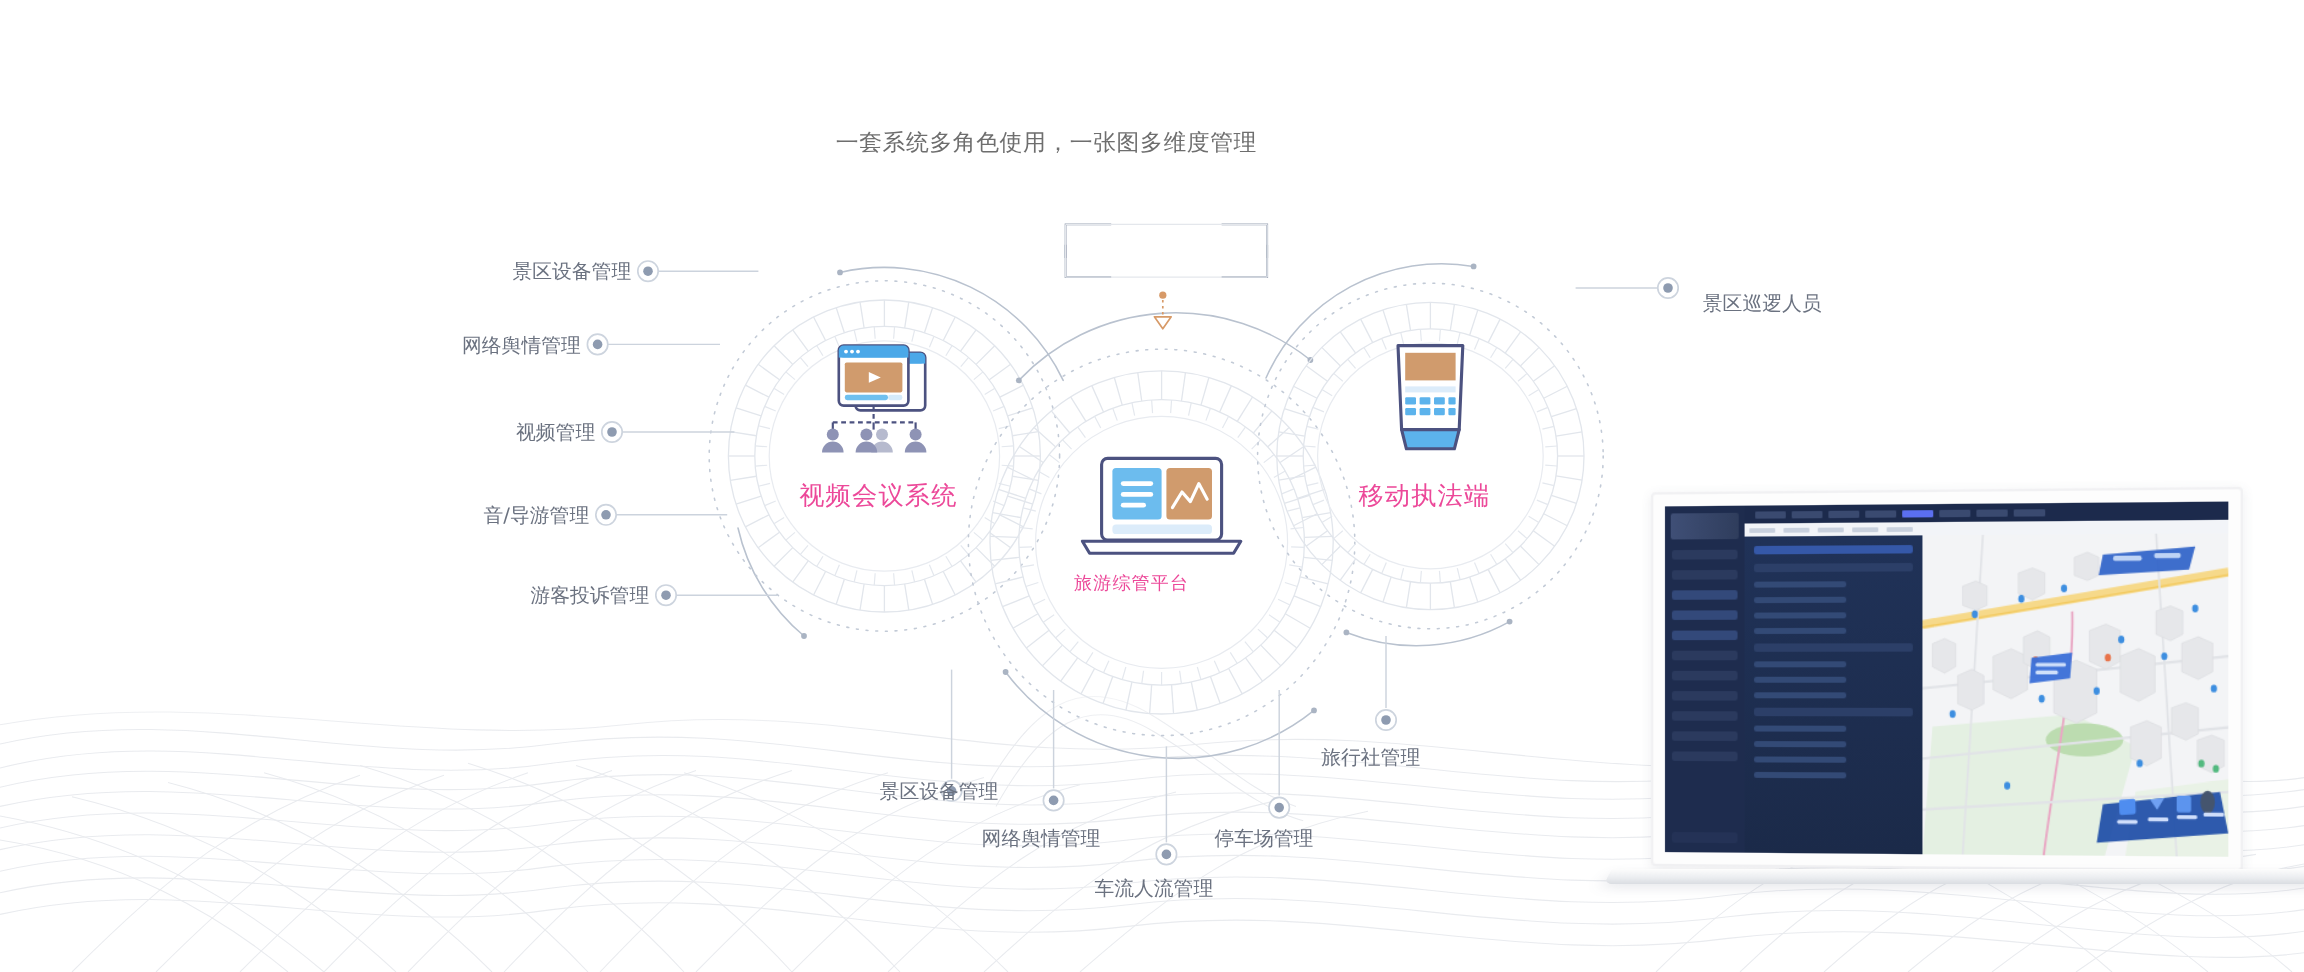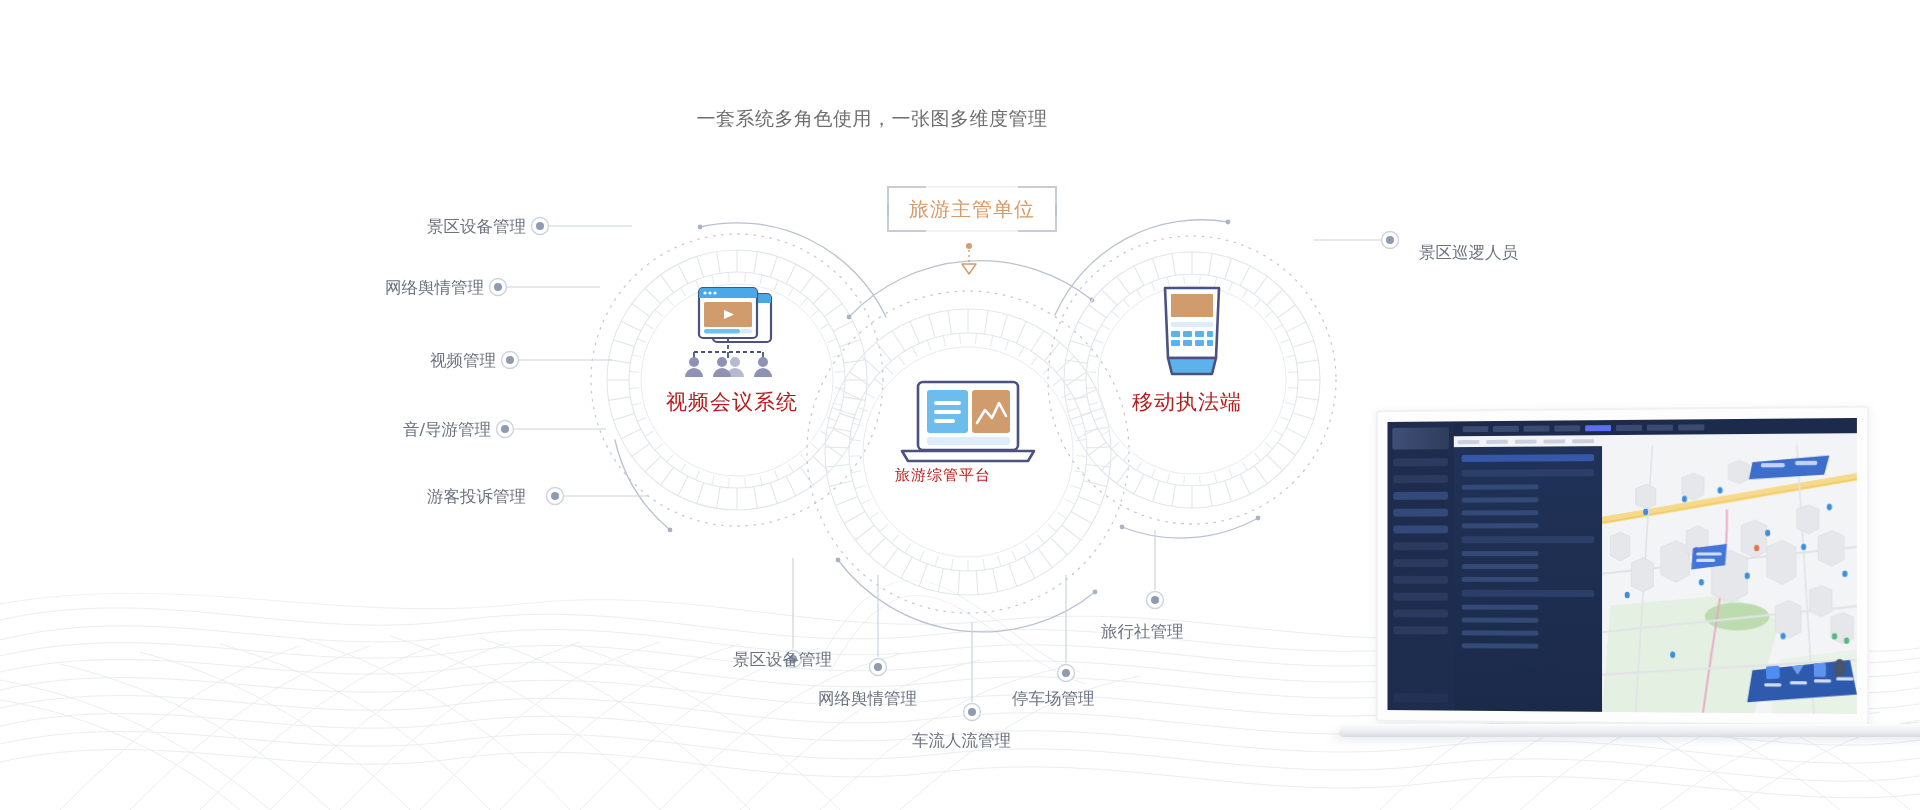--- a/index.html
+++ b/index.html
@@ -28,22 +28,22 @@
   #diagram { position:absolute; left:0; top:0; width:1920px; height:810px; z-index:2; }
 
   
   .node-label {
     position:absolute; font-size:16.5px; color:#6b7280; white-space:nowrap;
     z-index:3;
   }
   .node-label.r { text-align:right; }
 
   .hub-label {
-    position:absolute; font-size:21px; color:#b91c1c; white-space:nowrap;
-    z-index:4; letter-spacing:1px;
+    position:absolute; font-size:21px; color:#ec4899; white-space:nowrap;
+    z-index:4; letter-spacing:1px;margin-top:11px;
   }
   .hub-label.big { font-size:15px; }
 
   .authority-box {
     position:absolute; left:888px; top:187px; width:168px; height:44px;
     z-index:4; display:flex; align-items:center; justify-content:center;
   }
   .authority-box .txt {
     font-size:20px; color:#d79a68; letter-spacing:1px; white-space:nowrap;
   }
@@ -616,29 +616,26 @@
           <rect x="15" y="1" width="6" height="6" rx="1"></rect>
         <rect x="-21" y="10" width="9" height="6" rx="1"></rect>
           <rect x="-9" y="10" width="9" height="6" rx="1"></rect>
           <rect x="3" y="10" width="9" height="6" rx="1"></rect>
           <rect x="15" y="10" width="6" height="6" rx="1"></rect>
       </g>
       <path d="M -24 28 L 24 28 L 20 44 L -20 44 Z" fill="#5cb3ec" stroke="#4c5280" stroke-width="2.6" stroke-linejoin="round"></path>
     </g>
   </svg>
 
-  <div class="authority-box">
-    <span class="txt">旅游主管单位</span>
-  </div>
 
   <div class="node-label r" style="left:288px; top:216px; width:238px;">景区设备管理</div>
   <div class="node-label r" style="left:246px; top:277px; width:238px;">网络舆情管理</div>
   <div class="node-label r" style="left:258px; top:350px; width:238px;">视频管理</div>
   <div class="node-label r" style="left:253px; top:419px; width:238px;">音/导游管理</div>
-  <div class="node-label r" style="left:288px; top:486px; width:238px;">游客投诉管理</div>
+  <div class="node-label r" style="left:303px; top:486px; width:238px;">游客投诉管理</div>
 
   <div class="node-label" style="left:1419px; top:242px;">景区巡逻人员</div>
 
   <div class="node-label" style="left:733px; top:649px;">景区设备管理</div>
   <div class="node-label" style="left:818px; top:688px;">网络舆情管理</div>
   <div class="node-label" style="left:912px; top:730px;">车流人流管理</div>
   <div class="node-label" style="left:1012px; top:688px;">停车场管理</div>
   <div class="node-label" style="left:1101px; top:621px;">旅行社管理</div>
 
   <div class="hub-label" style="left:666px; top:388px;">视频会议系统</div>

